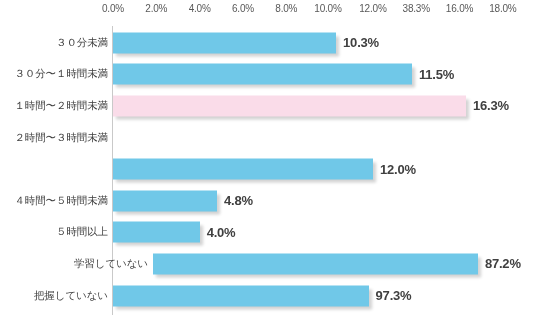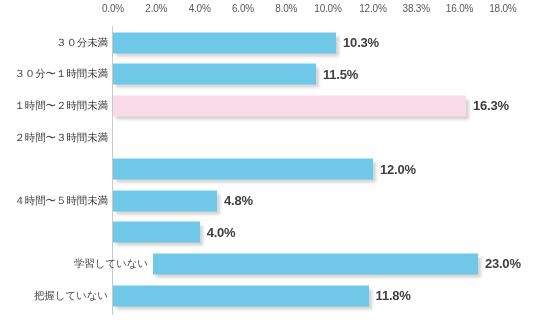--- a/index.html
+++ b/index.html
@@ -120,21 +120,21 @@
     <div id="rows">
         <div class="row" style="top: 1px;">
           <div class="cat-label">３０分未満</div>
           <div class="bar-wrap" style="width: 223.098px;">
             <div class="bar blue" style="background: rgb(112, 200, 232);"></div>
             <div class="val-label">10.3%</div>
           </div>
         </div>
         <div class="row" style="top: 32.6px;">
           <div class="cat-label">３０分〜１時間未満</div>
-          <div class="bar-wrap" style="width: 203px;">
+          <div class="bar-wrap" style="width: 299px;">
             <div class="bar blue" style="background: rgb(112, 200, 232);"></div>
             <div class="val-label">11.5%</div>
           </div>
         </div>
         <div class="row" style="top: 64.2px;">
           <div class="cat-label">１時間〜２時間未満</div>
           <div class="bar-wrap" style="width: 353.058px; border-radius: 7px;">
             <div class="bar pink" style="background: rgb(250, 220, 233);"></div>
             <div class="val-label">16.3%</div>
           </div>
@@ -149,35 +149,36 @@
           </div>
         </div>
         <div class="row" style="top: 159px;">
           <div class="cat-label">４時間〜５時間未満</div>
           <div class="bar-wrap" style="width: 103.968px;">
             <div class="bar blue" style="background: rgb(112, 200, 232);"></div>
             <div class="val-label">4.8%</div>
           </div>
         </div>
         <div class="row" style="top: 190.6px;">
+          <div class="cat-label">５時間以上</div>
           <div class="bar-wrap" style="width: 86.64px;">
             <div class="bar blue" style="background: rgb(112, 200, 232);"></div>
             <div class="val-label">4.0%</div>
           </div>
         </div>
         <div class="row" style="top: 222.2px; margin-left: 40px;">
           <div class="cat-label">学習していない</div>
           <div class="bar-wrap" style="width: 324.9px;">
             <div class="bar blue" style="background: rgb(112, 200, 232);"></div>
-            <div class="val-label">23.0%</div>
+            <div class="val-label">87.2%</div>
           </div>
         </div>
         <div class="row" style="top: 253.8px;">
           <div class="cat-label">把握していない</div>
           <div class="bar-wrap" style="width: 255.588px;">
             <div class="bar blue" style="background: rgb(112, 200, 232);"></div>
-            <div class="val-label">11.8%</div>
+            <div class="val-label">97.3%</div>
           </div>
         </div>
       </div>
   </div>
 
 </div>
 
 </body></html>

